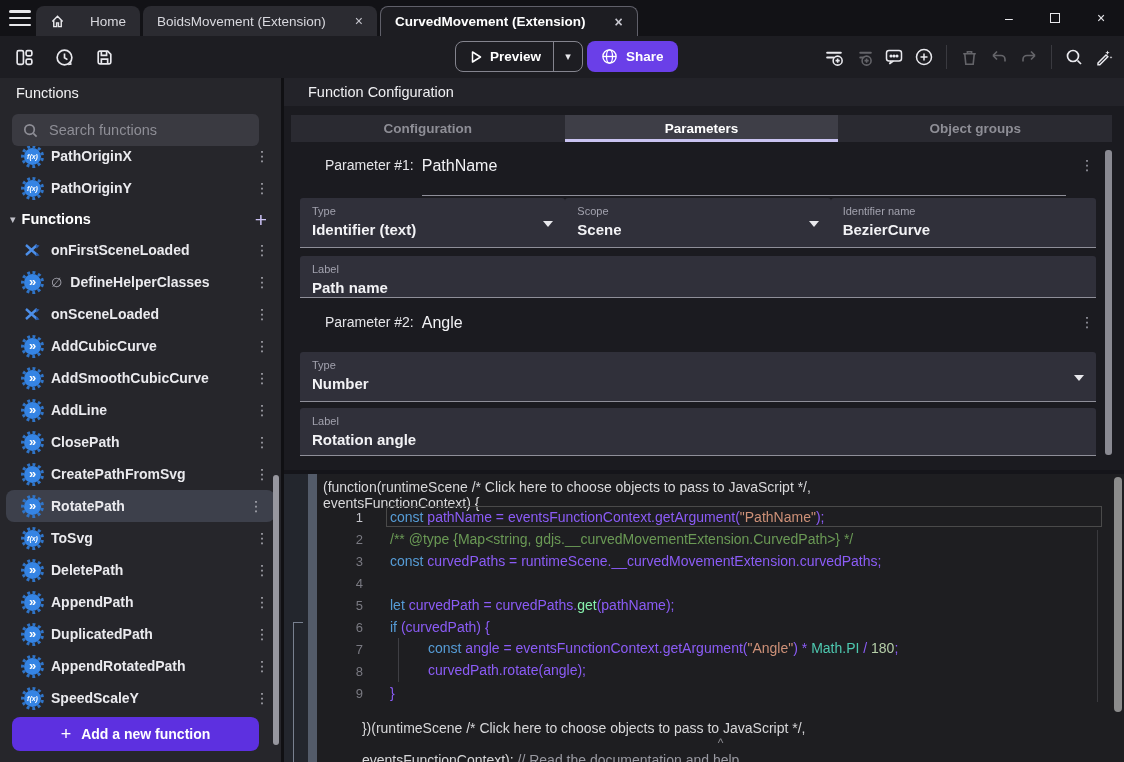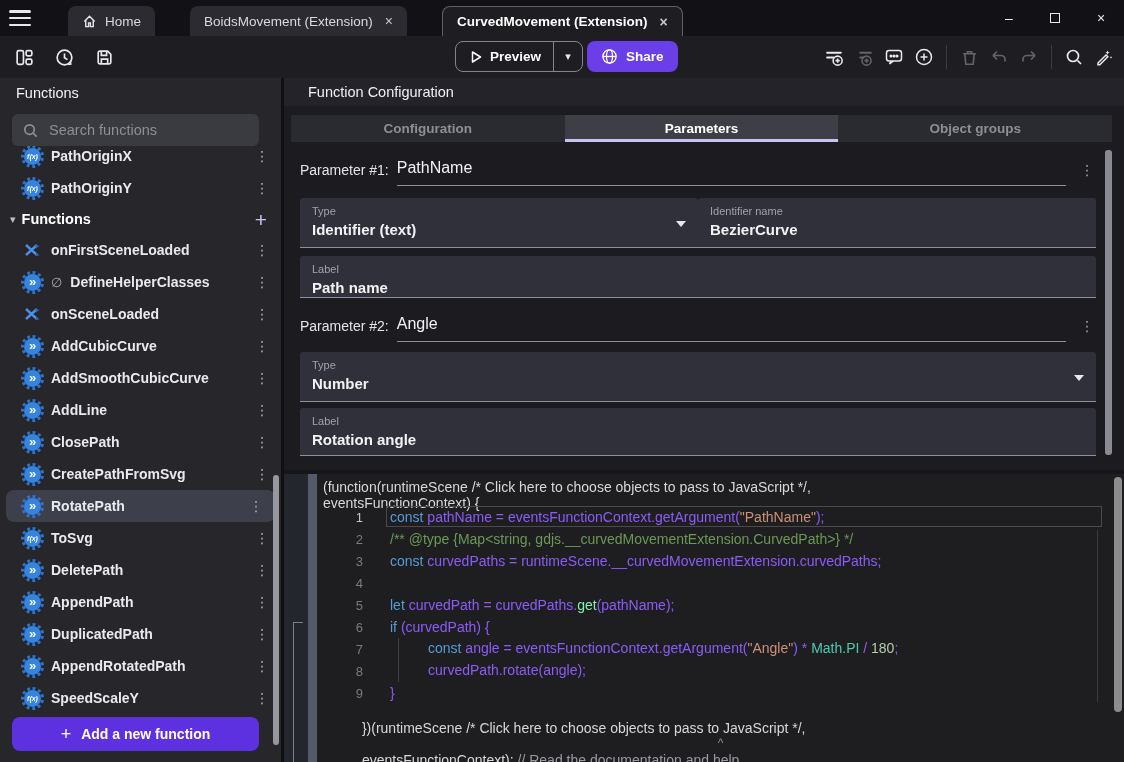--- a/index.html
+++ b/index.html
@@ -4,21 +4,21 @@
 <style>
   html,body{margin:0;padding:0;background:#0d0d10;}
   *{box-sizing:border-box;font-family:"Liberation Sans",sans-serif;}
   .app{position:relative;width:1124px;height:762px;background:#101013;overflow:hidden;color:#e8e8ec;}
 
   
   .titlebar{position:absolute;top:0;left:0;right:0;height:36px;background:#121216;}
   .hamburger{position:absolute;left:9px;top:10px;width:22px;height:16px;display:flex;flex-direction:column;justify-content:space-between;cursor:pointer;}
   .hamburger span{display:block;height:2.5px;background:#e8e8ec;border-radius:2px;}
   .tabs{position:absolute;left:36px;bottom:0;display:flex;align-items:flex-end;height:30px;}
-  .tab{display:flex;align-items:center;gap:8px;height:30px;padding:0 14px;background:#2b2b31;color:#d8d8de;font-size:13.5px;border-radius:8px 8px 0 0;margin-right:3px;cursor:pointer;white-space:nowrap;margin-left:32px;}
+  .tab{display:flex;align-items:center;gap:25px;height:30px;padding:0 14px;background:#2b2b31;color:#d8d8de;font-size:13.5px;border-radius:8px 8px 0 0;margin-right:3px;cursor:pointer;white-space:nowrap;}
   .tab.active{background:#1d1d22;color:#fff;font-weight:bold;border:1px solid #60606a;border-bottom:none;}
   .tab .close{color:#c8c8d0;font-size:14px;margin-left:4px;line-height:1;}
   .tab svg{flex:none;}
   .win-controls{position:absolute;right:0;top:0;height:36px;display:flex;align-items:center;}
   .wc{width:46px;text-align:center;color:#e8e8ec;font-size:14px;cursor:pointer;}
   .wc .sq{display:inline-block;width:10px;height:10px;border:1.4px solid #e8e8ec;}
 
   
   .toolbar{position:absolute;top:36px;left:0;right:0;height:42px;background:#1d1d22;}
   .tool-left{position:absolute;left:12px;top:9px;display:flex;gap:16px;align-items:center;}
@@ -61,23 +61,23 @@
   .sb-scroll{position:absolute;right:2px;top:397px;width:6px;height:270px;background:#97979f;border-radius:3px;cursor:grab;}
 
   
   .main{position:absolute;left:284px;top:78px;right:0;bottom:0;background:#1b1b20;}
   .main-header{height:28px;background:#232329;display:flex;align-items:center;padding-left:24px;font-size:14.5px;color:#f0f0f3;}
   .tabbar{position:absolute;left:7px;top:37px;right:12px;height:27px;background:#2a2a31;display:flex;}
   .mtab{flex:1;display:flex;align-items:center;justify-content:center;font-size:13.5px;font-weight:bold;color:#8e8e96;cursor:pointer;position:relative;}
   .mtab.active{background:#3e3e47;color:#fff;}
   .mtab.active::after{content:"";position:absolute;left:0;right:0;bottom:0;height:3px;background:#c9c3f1;}
   .params-area{position:absolute;left:16px;top:79px;right:28px;}
-  .param-head{display:flex;align-items:center;height:30px;}
+  .param-head{display:flex;align-items:flex-start;height:30px;margin-left:25px;}
   .ph-label{font-size:14px;color:#e4e4e8;padding:0 8px 5px 0;white-space:nowrap;}
-  .ph-name{flex:1;font-size:16px;color:#f2f2f5;border-bottom:1px solid #8f8f99;padding-bottom:8px;cursor:text;}
+  .ph-name{flex:1;font-size:16px;color:#f2f2f5;border-bottom:1px solid #8f8f99;padding-bottom:20px;cursor:text;}
   .ph-dots{color:#a8a8b2;font-size:14px;padding:0 2px 5px 14px;cursor:pointer;}
   .field-row{display:flex;}
   .field{flex:1;background:#30303a;border-bottom:1px solid #8f8f99;border-radius:3px 3px 0 0;padding:7px 12px 0;position:relative;cursor:pointer;}
   .flabel{font-size:11px;color:#a2a2ae;}
   .fvalue{font-size:15px;color:#f2f2f5;font-weight:bold;margin-top:4px;}
   .dd-arrow{position:absolute;right:12px;top:50%;margin-top:-2px;width:0;height:0;border-left:5px solid transparent;border-right:5px solid transparent;border-top:6px solid #e8e8ec;}
   .r1{height:50px;margin-top:11px;}
   .r2{height:42px;margin-top:8px;}
   .h2{margin-top:16px;height:28px;}
   .r3{height:50px;margin-top:10px;}
@@ -420,20 +420,25 @@
           <span class="ph-name">PathName</span>
           <span class="ph-dots">⋮</span>
         </div>
         <div class="field-row r1">
           <div class="field">
             <div class="flabel">Type</div>
             <div class="fvalue">Identifier (text)</div>
             <span class="dd-arrow"></span>
           </div>
           <div class="field">
+            <div class="flabel">Scope</div>
+            <div class="fvalue">Scene</div>
+            <span class="dd-arrow"></span>
+          </div>
+          <div class="field">
             <div class="flabel">Identifier name</div>
             <div class="fvalue">BezierCurve</div>
           </div>
         </div>
         <div class="field-row r2">
           <div class="field">
             <div class="flabel">Label</div>
             <div class="fvalue">Path name</div>
           </div>
         </div>

